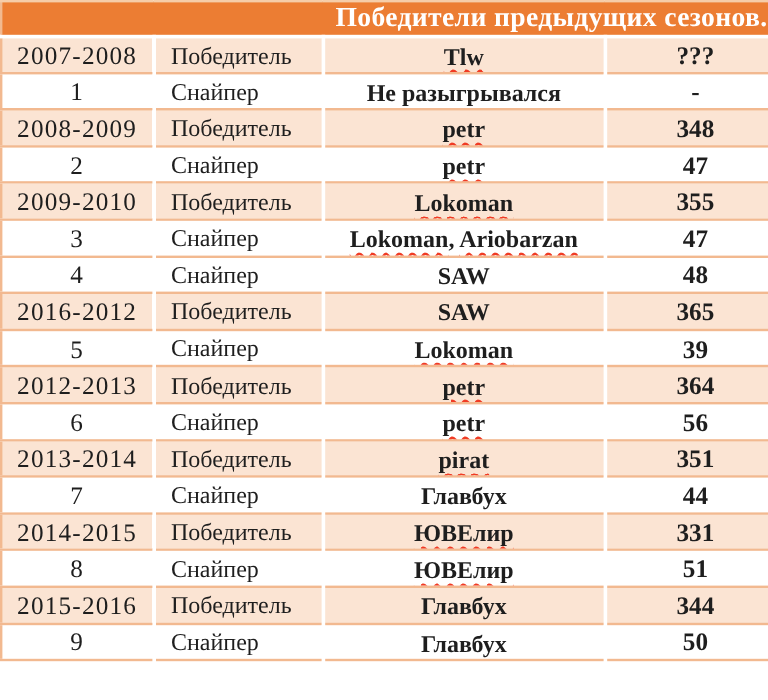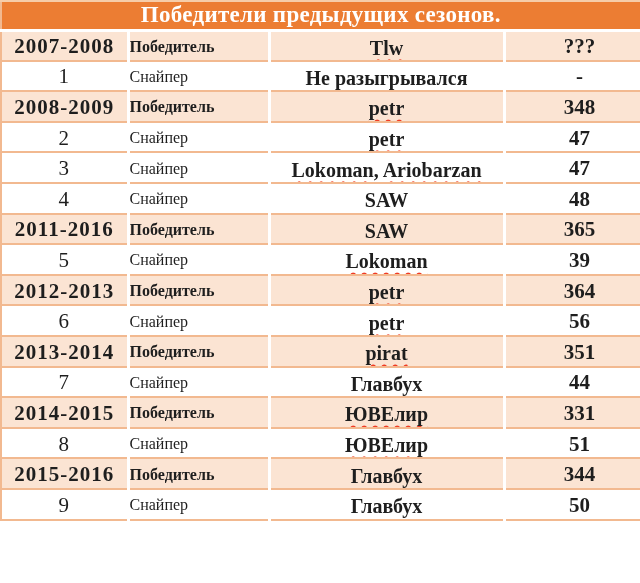--- a/index.html
+++ b/index.html
@@ -33,21 +33,21 @@
   col.c1 { width: 127px; }
   col.c2 { width: 141px; }
   col.c3 { width: 235px; }
   col.c4 { width: 137px; }
   th.title-cell {
     background: var(--header-bg);
     height: 29px;
     padding: 0;
     border: none;
     border-bottom: 3px solid var(--column-gap);
-    text-align: center;
+    text-align: right;
     vertical-align: middle;
   }
   .title-text {
     color: var(--title-text);
     font-size: 23px;
     font-weight: bold;
     letter-spacing: 0.3px;
   }
   tr.data-row { height: 30.6px; }
   tr.winner { background: var(--winner-row-bg); }
@@ -57,22 +57,22 @@
     vertical-align: middle;
     padding: 2px 0 0 0;
     line-height: 1;
     border-top: 2px solid var(--grid-line);
     border-bottom: 2px solid var(--grid-line);
     overflow: hidden;
     white-space: nowrap;
   }
   td + td { border-left: 3px solid var(--column-gap); }
   .c-season { text-align: center; font-size: 21px; letter-spacing: 1px; }
-  .c-role   { text-align: left; font-size: 16px; }
-  tr.winner .c-season, tr.winner .c-role { font-weight: bold; }
+  .c-role   { text-align: left; font-size: 20px; padding-left: 13px; }
+  tr.winner .c-season, tr.winner .c-role { font-weight: normal; }
   .c-name {
     text-align: center;
     font-weight: bold;
     font-size: 20px;
     padding-top: 4px;
   }
   .c-score {
     text-align: center;
     font-weight: bold;
     font-size: 21px;
@@ -121,34 +121,40 @@
         <td class="c-role">Победитель</td>
         <td class="c-name"><span class="squiggle">petr</span></td>
         <td class="c-score">348</td>
       </tr>
       <tr class="data-row sniper">
         <td class="c-season">2</td>
         <td class="c-role">Снайпер</td>
         <td class="c-name"><span class="squiggle">petr</span></td>
         <td class="c-score">47</td>
       </tr>
+      <tr class="data-row winner">
+        <td class="c-season">2009-2010</td>
+        <td class="c-role">Победитель</td>
+        <td class="c-name"><span class="squiggle">Lokoman</span></td>
+        <td class="c-score">355</td>
+      </tr>
       <tr class="data-row sniper">
         <td class="c-season">3</td>
         <td class="c-role">Снайпер</td>
         <td class="c-name"><span class="squiggle">Lokoman</span><span>, </span><span class="squiggle">Ariobarzan</span></td>
         <td class="c-score">47</td>
       </tr>
       <tr class="data-row sniper">
         <td class="c-season">4</td>
         <td class="c-role">Снайпер</td>
         <td class="c-name"><span>SAW</span></td>
         <td class="c-score">48</td>
       </tr>
       <tr class="data-row winner">
-        <td class="c-season">2011-2016</td>
+        <td class="c-season">2016-2012</td>
         <td class="c-role">Победитель</td>
         <td class="c-name"><span>SAW</span></td>
         <td class="c-score">365</td>
       </tr>
       <tr class="data-row sniper">
         <td class="c-season">5</td>
         <td class="c-role">Снайпер</td>
         <td class="c-name"><span class="squiggle">Lokoman</span></td>
         <td class="c-score">39</td>
       </tr>

